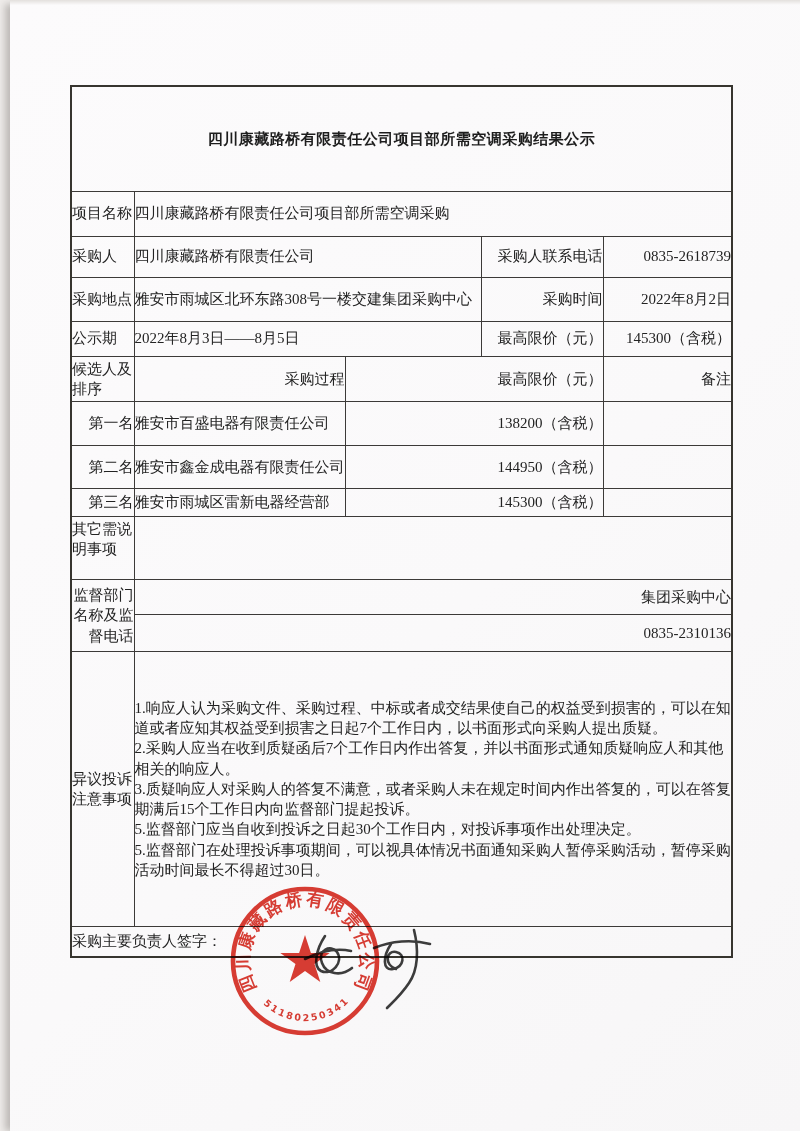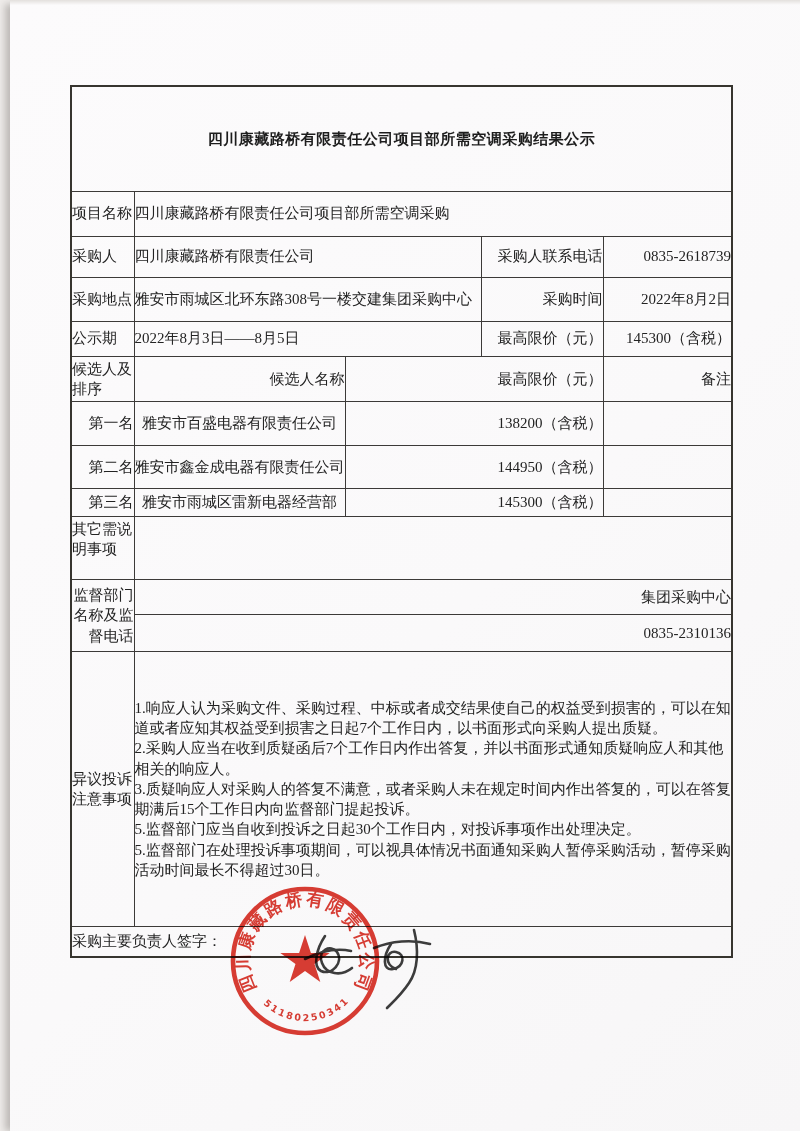--- a/index.html
+++ b/index.html
@@ -33,21 +33,21 @@
   }
   table.doc{border:2px solid #37352f;}
   .title-cell{
     text-align:center;
     font-family:"Liberation Sans","DejaVu Sans",sans-serif;
     font-weight:bold;font-size:23px;letter-spacing:.5px;color:#1d1d1d;
   }
   .lbl{padding:2px 3px;}
   .ctr{text-align:right;}
   .val{padding-left:7px;}
-  .cand-name{text-align:center;font-size:14.5px;white-space:nowrap;}
+  .cand-name{text-align:left;font-size:14.5px;white-space:nowrap;}
   .notice-cell{font-size:14px;line-height:1.62;padding:6px 10px;vertical-align:middle;}
   .notice-cell .n-item{margin:0;}
   .sig-cell{padding-left:8px;font-size:16px;}
   .small-row td{font-size:15px;}
   .stamp,.signature{position:absolute;pointer-events:none;}
   .stamp{left:225px;top:881px;width:160px;height:160px;opacity:.9;mix-blend-mode:multiply;}
   .signature{left:295px;top:918px;width:170px;height:105px;opacity:.85;mix-blend-mode:multiply;}
 </style>
 </head>
 <body>
@@ -90,21 +90,21 @@
 
   <tr style="height:35px" class="small-row">
     <td class="lbl">公示期</td>
     <td colspan="2" class="val">2022年8月3日——8月5日</td>
     <td class="ctr">最高限价（元）</td>
     <td class="ctr">145300（含税）</td>
   </tr>
 
   <tr style="height:40px">
     <td class="lbl">候选人及排序</td>
-    <td class="ctr">候选人名称</td>
+    <td class="ctr">采购过程</td>
     <td colspan="2" class="ctr">最高限价（元）</td>
     <td class="ctr">备注</td>
   </tr>
 
   <tr style="height:44px">
     <td class="ctr">第一名</td>
     <td class="cand-name">雅安市百盛电器有限责任公司</td>
     <td colspan="2" class="ctr">138200（含税）</td>
     <td class="ctr"></td>
   </tr>

